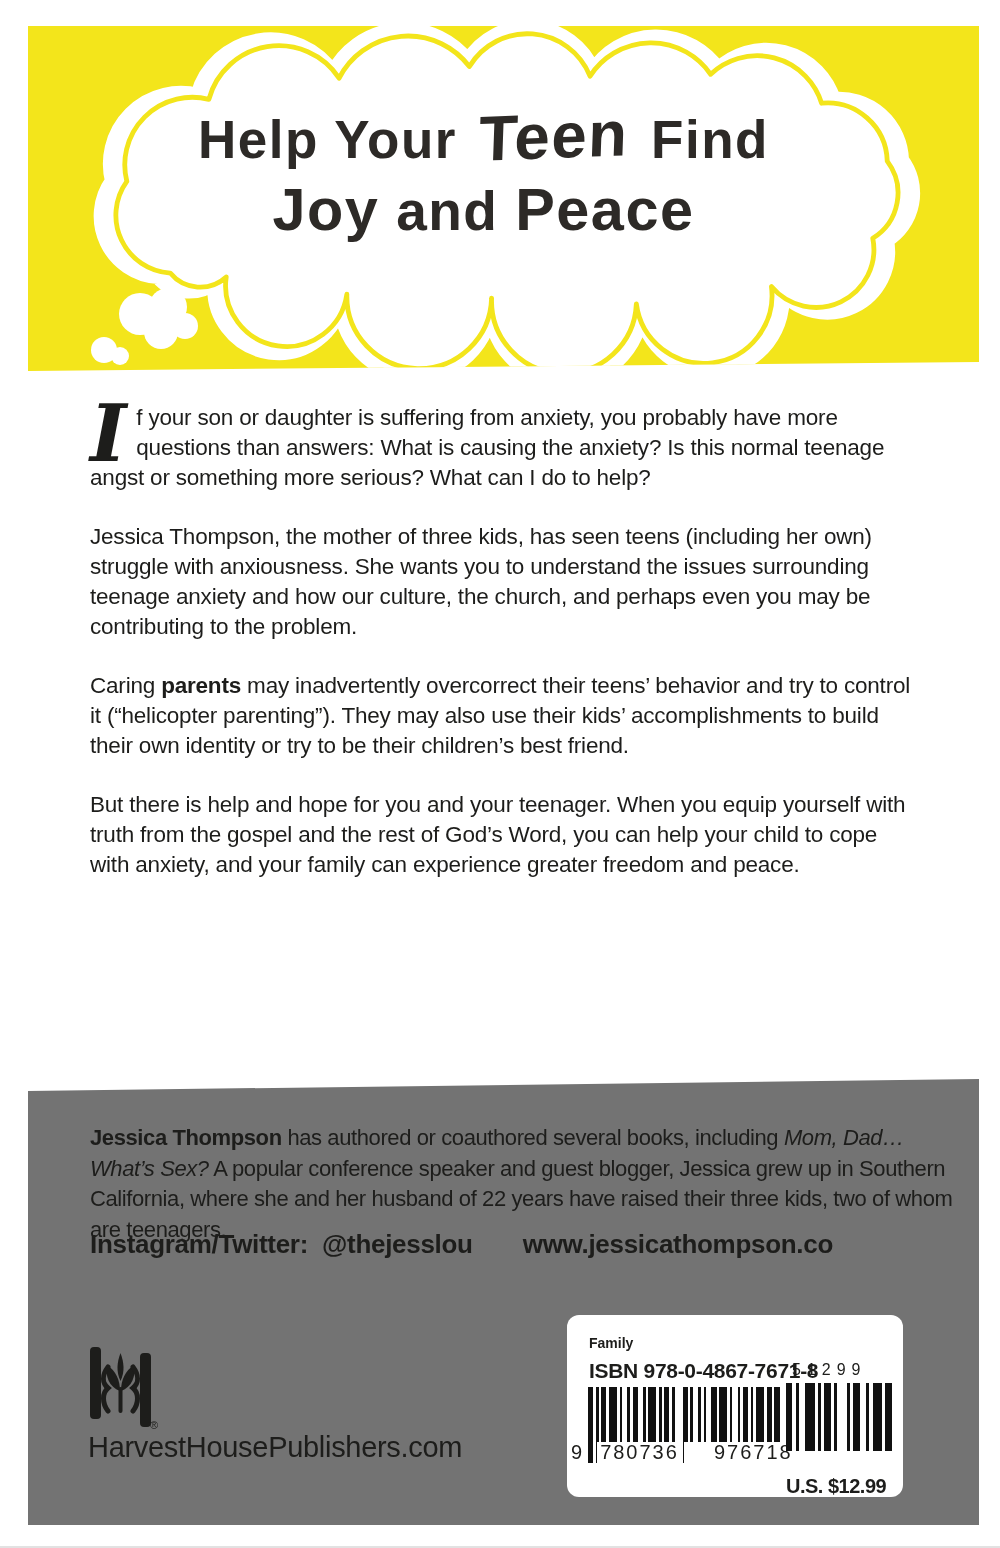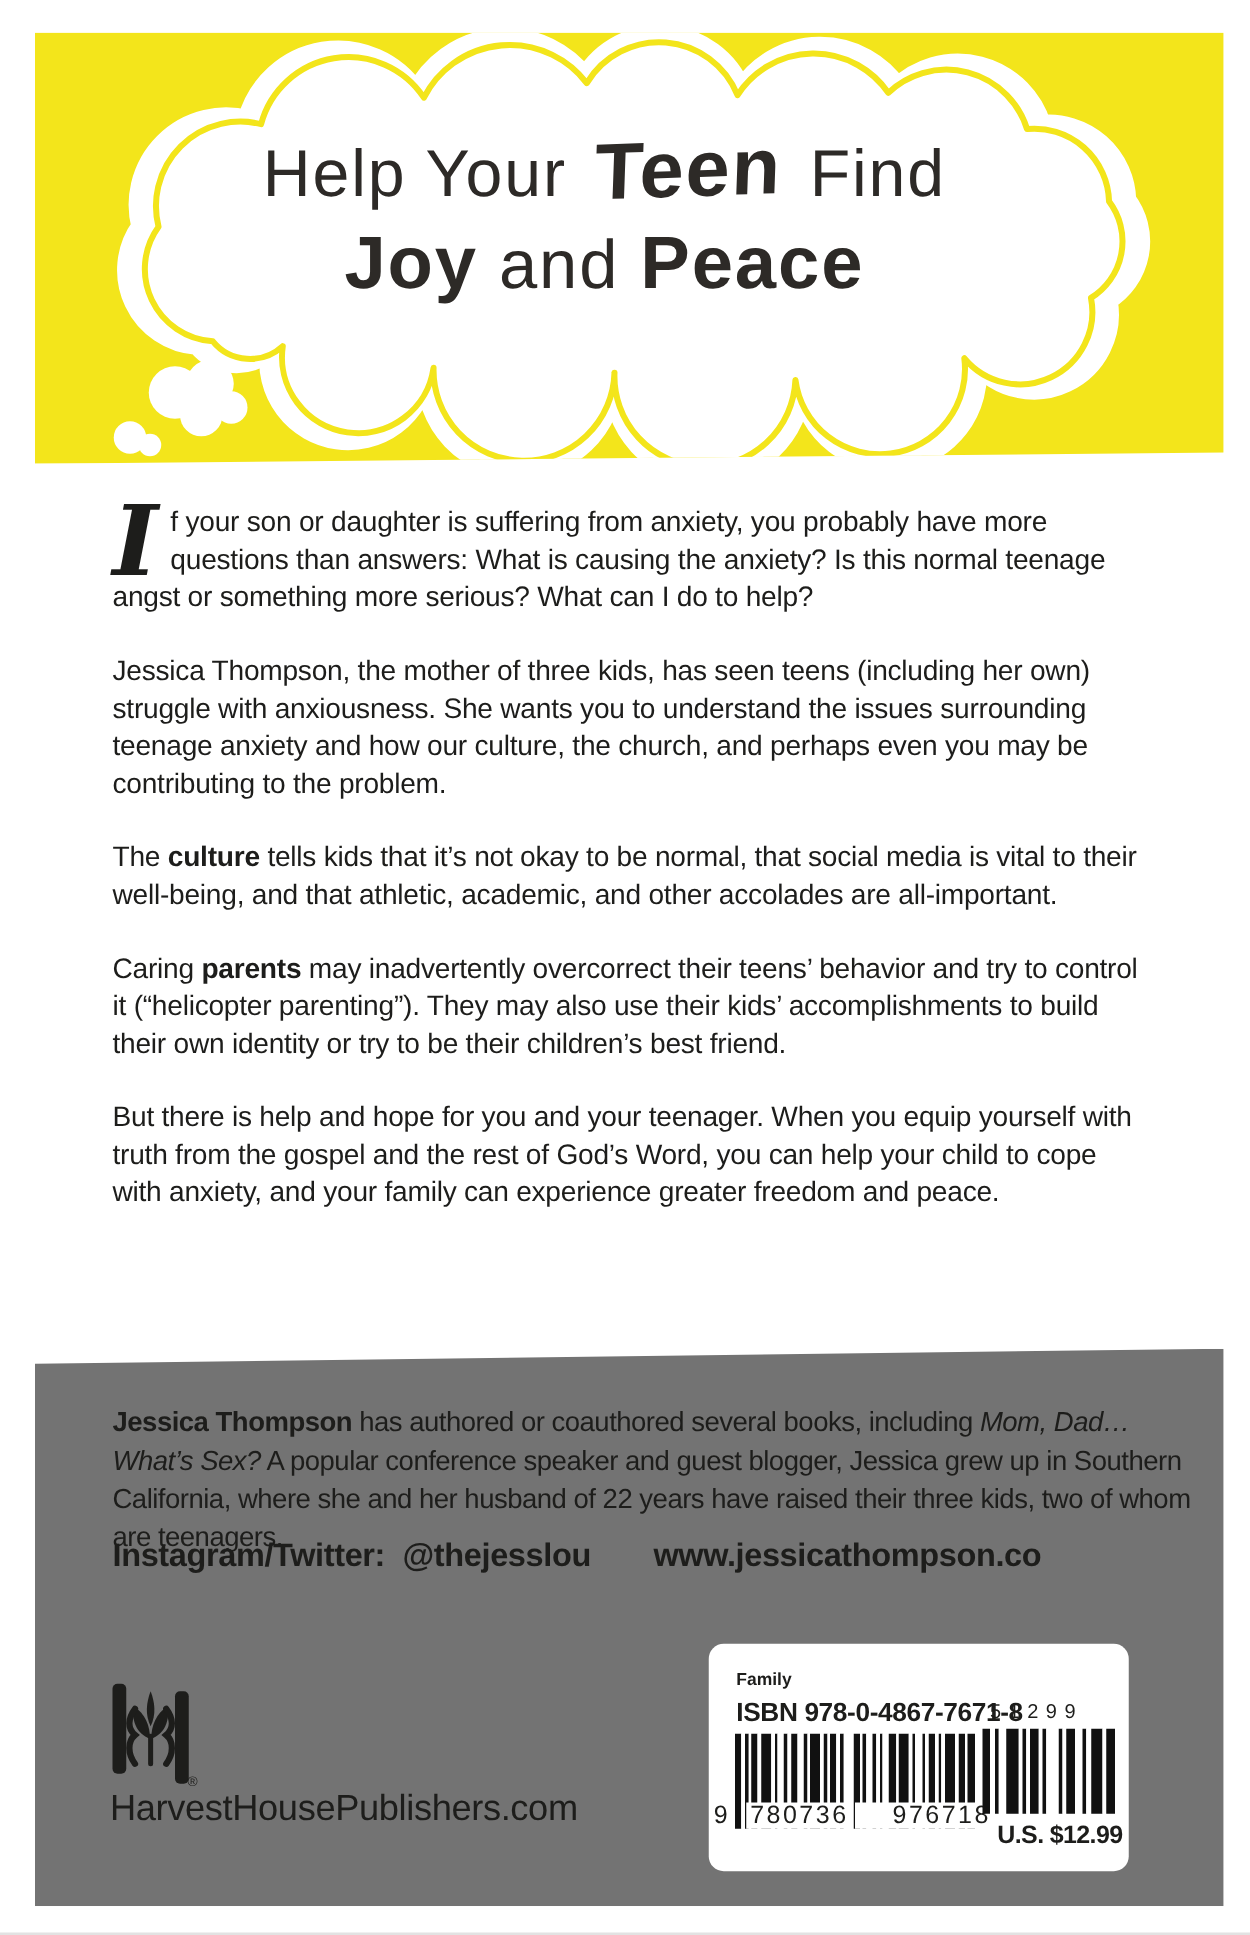--- a/index.html
+++ b/index.html
@@ -15,21 +15,21 @@
     background:#f3e51b;
     clip-path:polygon(0 0, 100% 0, 100% 336px, 0 100%);
   }
   .banner-top svg { position:absolute; inset:0; }
   .cloud-title {
     position:absolute; left:0; right:40px; top:74px; text-align:center;
     color:#2d2a27; line-height:1.12; letter-spacing:1.5px;
   }
   .t-line1 { font-size:53px; }
   .t-line2 { font-size:55px; margin-top:6px; }
-  .seg-light { font-weight:400; }
+  .seg-light { font-weight:700; }
   .seg-heavy { font-weight:700; font-size:1.08em; }
   .seg-script { font-weight:700; font-size:1.2em; display:inline-block;
                 transform:rotate(-2deg) skewX(-4deg); margin:0 6px; }
   
   .body-copy {
     position:absolute; left:90px; top:403px; width:832px;
     font-size:22.5px; line-height:30px; letter-spacing:-0.2px; color:#1d1d1b;
   }
   .body-copy p { margin:0 0 29px 0; }
   .dropcap {
@@ -70,21 +70,21 @@
     position:absolute; bottom:0; height:21px; background:#fff;
     font-size:20px; text-align:center; line-height:21px; letter-spacing:2px;
   }
   .ean .strip.g1 { left:9px;  width:85px; }
   .ean .strip.g2 { left:96px; width:103px;padding-left:30px; }
   .ean .d9 { position:absolute; left:-17px; bottom:-1px; font-size:20px; }
   .addon { position:absolute; left:219px; top:46px; width:112px; }
   .addon .code { font-size:16px; letter-spacing:6px; padding-left:6px; }
   .addon .abars { display:flex; height:68px; margin-top:4px; }
   .addon .abars div { height:100%; }
-  .addon .price { font-size:20px; font-weight:700; margin-top:6px; letter-spacing:-0.5px;text-align:right; }
+  .addon .price { font-size:20px; font-weight:700; margin-top:24px; letter-spacing:-0.5px; }
   .bar-b { background:#111; } .bar-w { background:#fff; }
 </style>
 </head>
 <body>
 
 <div class="cover">
 
   <div class="banner-top">
     <svg viewBox="0 0 951 345" aria-hidden="true">
       <g>
@@ -132,21 +132,20 @@
     </svg>
     <div class="cloud-title">
       <div class="t-line1"><span class="seg-light">Help Your </span><span class="seg-script">Teen</span><span class="seg-light"> Find</span></div>
       <div class="t-line2"><span class="seg-heavy">Joy</span><span class="seg-light"> and </span><span class="seg-heavy">Peace</span></div>
     </div>
   </div>
 
   <div class="body-copy">
     <p><span class="dropcap">I</span><span><span class="seg-n">f your son or daughter is suffering from anxiety, you probably have more questions than answers: What is causing the anxiety? Is this normal teenage angst or something more serious? What can I do to help?</span></span></p>
     <p><span class="seg-n">Jessica Thompson, the mother of three kids, has seen teens (including her own) struggle with anxiousness. She wants you to understand the issues surrounding teenage anxiety and how our culture, the church, and perhaps even you may be contributing to the problem.</span></p>
-    <p><span class="seg-n">The </span><span class="seg-b">culture</span><span class="seg-n"> tells kids that it’s not okay to be normal, that social media is vital to their well-being, and that athletic, academic, and other accolades are all-important.</span></p>
     <p><span class="seg-n">Caring </span><span class="seg-b">parents</span><span class="seg-n"> may inadvertently overcorrect their teens’ behavior and try to control it (“helicopter parenting”). They may also use their kids’ accomplishments to build their own identity or try to be their children’s best friend.</span></p>
     <p><span class="seg-n">But there is help and hope for you and your teenager. When you equip yourself with truth from the gospel and the rest of God’s Word, you can help your child to cope with anxiety, and your family can experience greater freedom and peace.</span></p>
   </div>
 
   <div class="banner-bottom">
     <p class="bio"><span class="seg-b">Jessica Thompson</span><span class="seg-n"> has authored or coauthored several books, including </span><span class="seg-i">Mom, Dad…What’s Sex?</span><span class="seg-n"> A popular conference speaker and guest blogger, Jessica grew up in Southern California, where she and her husband of 22 years have raised their three kids, two of whom are teenagers.</span></p>
 
     <div class="social">
       <span>Instagram/Twitter:</span>
       <span>@thejesslou</span>

